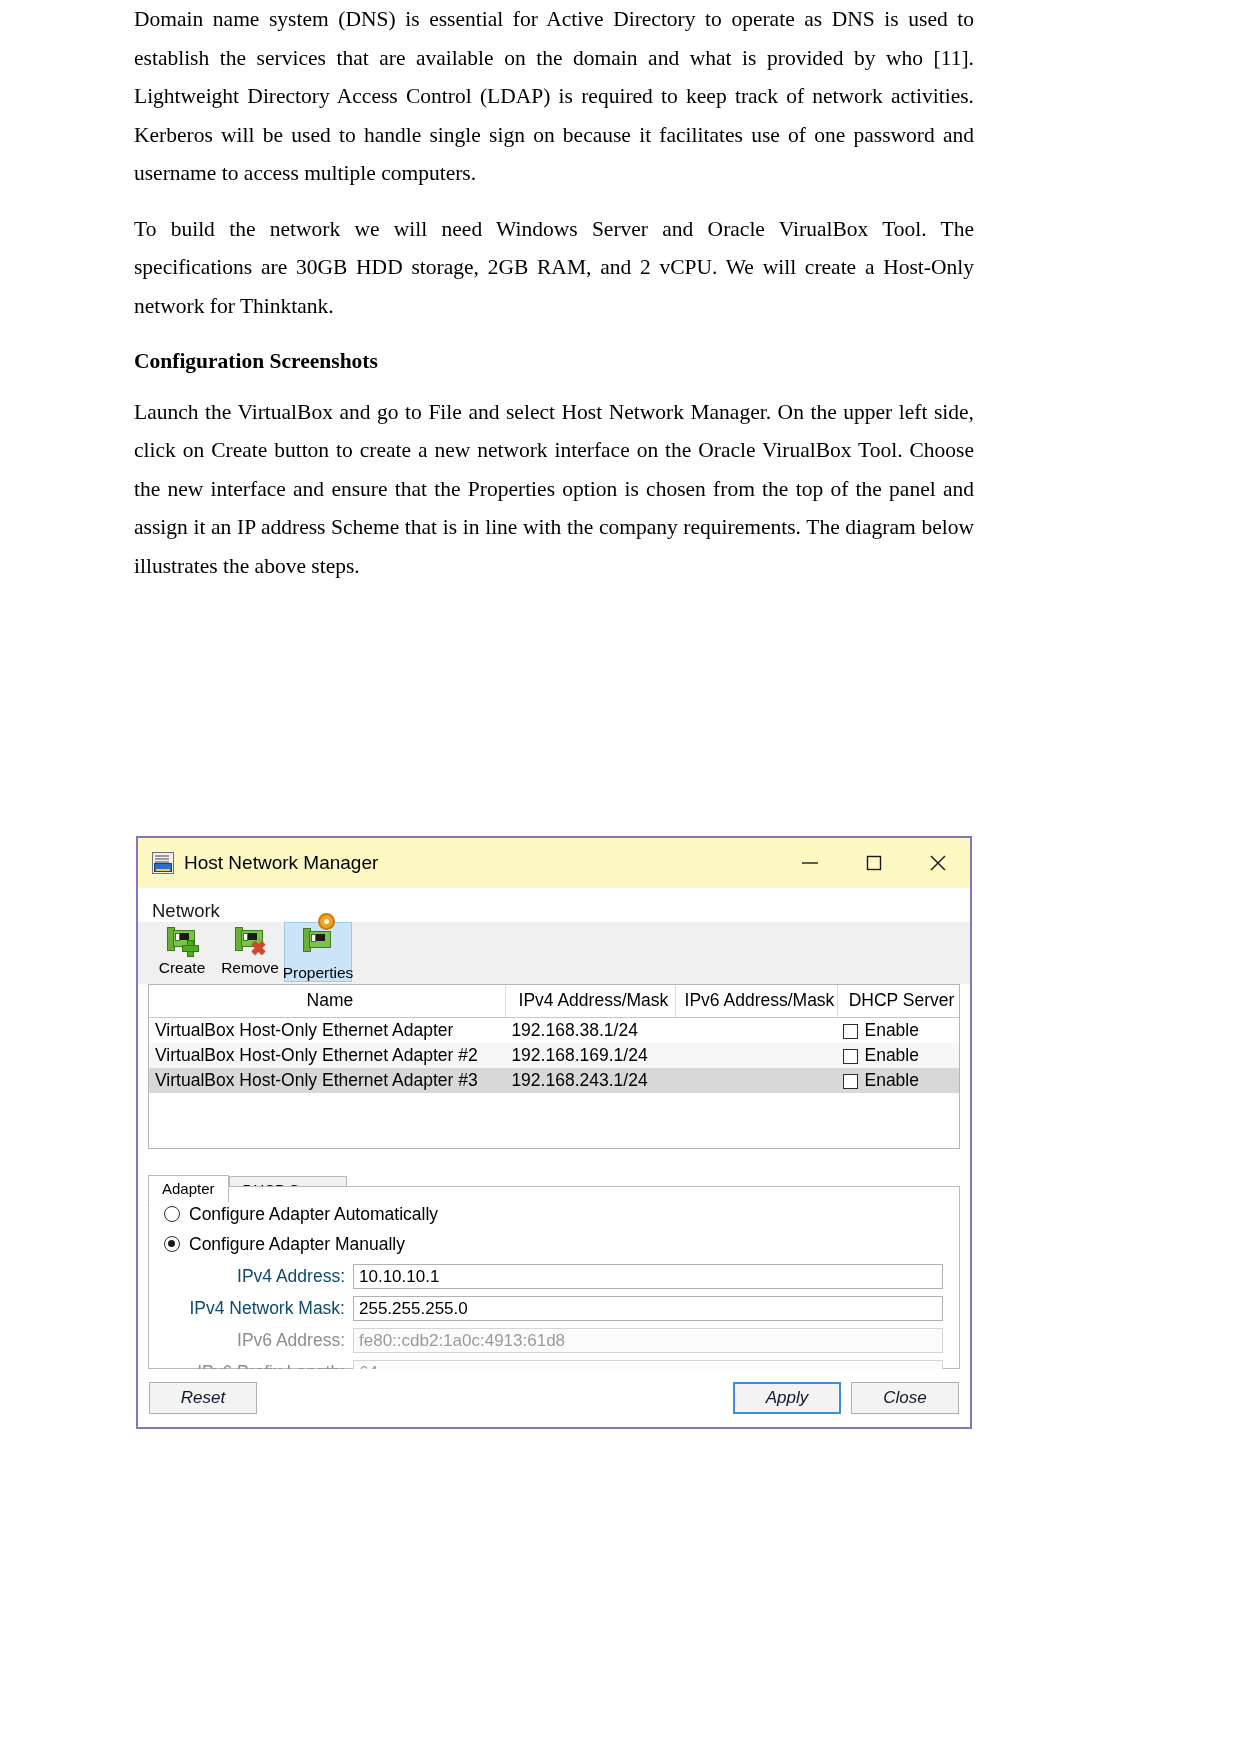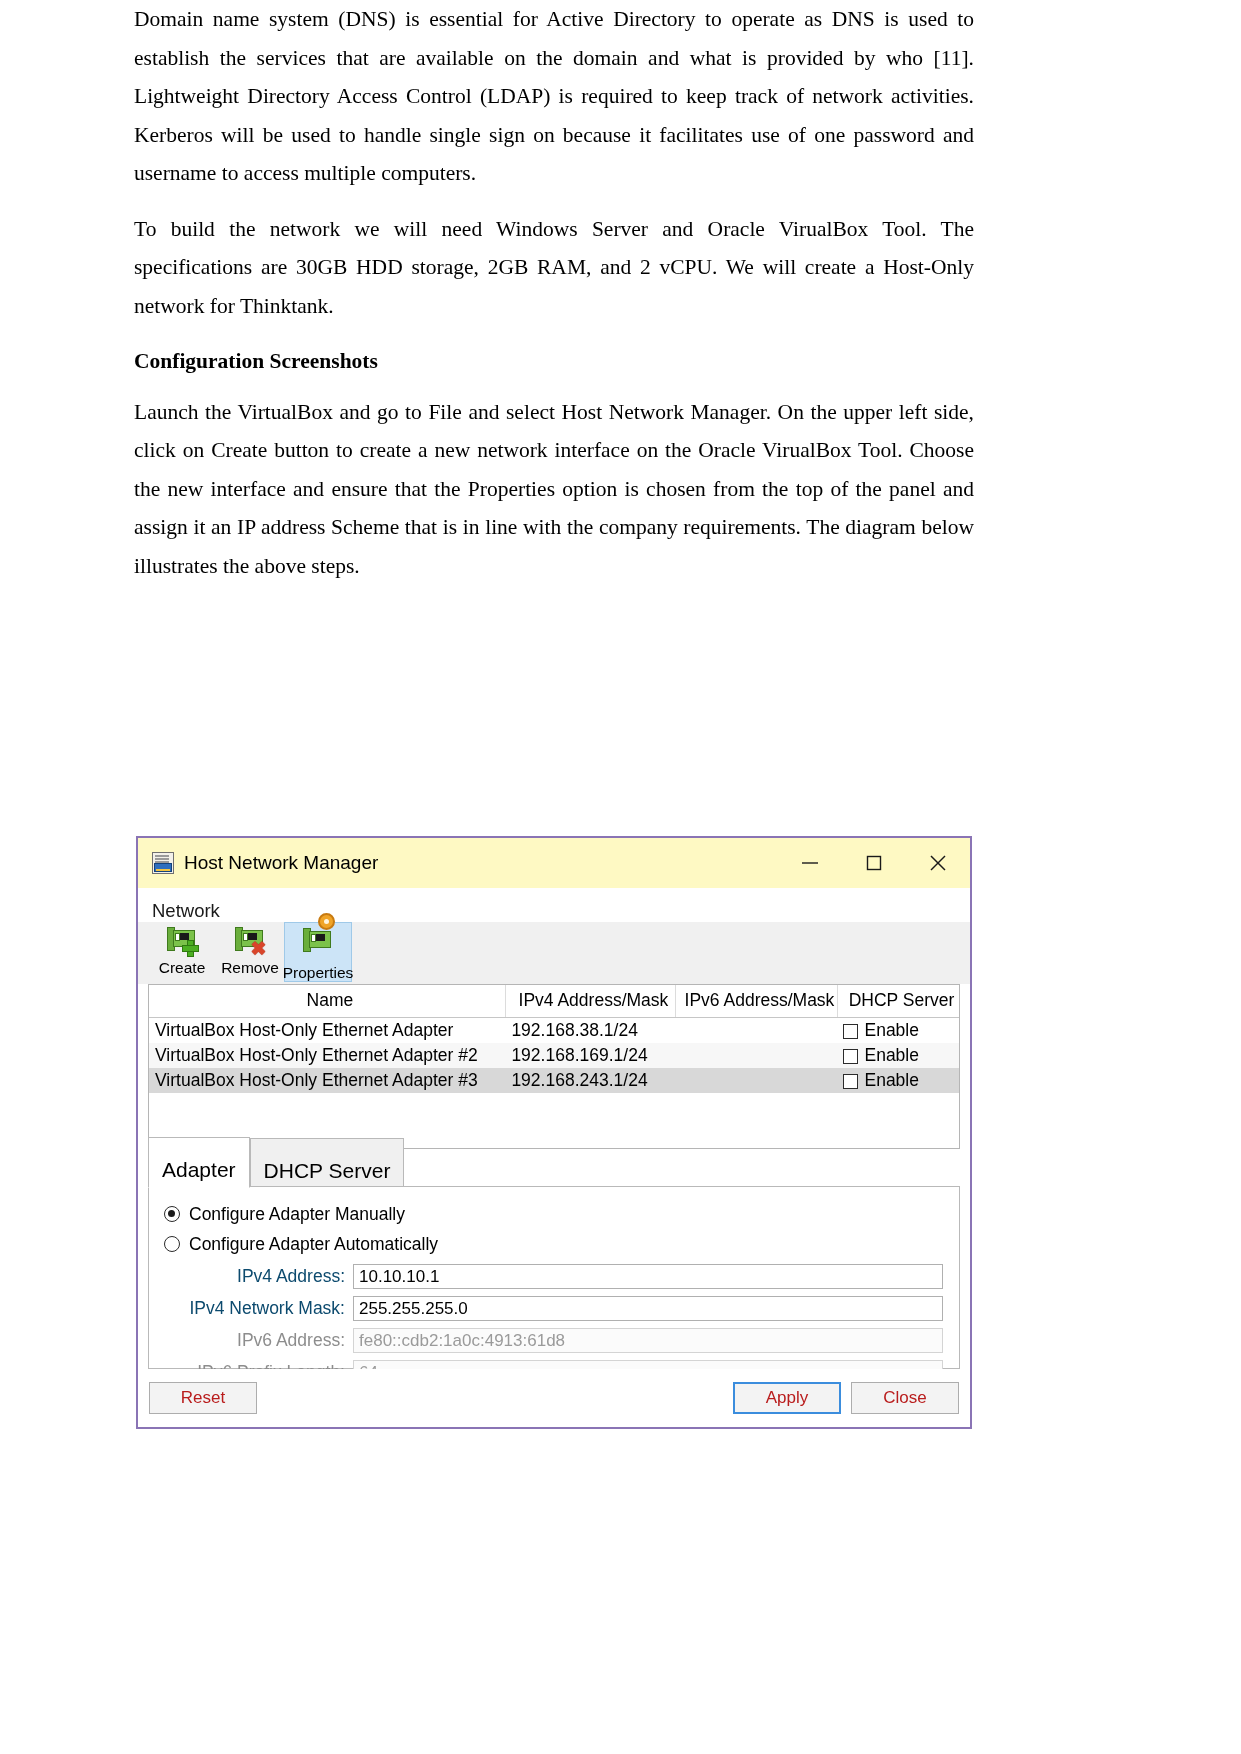--- a/index.html
+++ b/index.html
@@ -288,28 +288,28 @@
 
   
   .tabs {
     margin: 8px 0 0 10px;
     display: flex;
     align-items: flex-end;
     height: 30px;
     position: relative;
   }
   .tab {
-    font-size: 21px;
-    padding: 20px 13px 5px 13px;
+    font-size: 15px;
+    padding: 4px 13px 5px 13px;
     border: 1px solid #b9b9b9;
     border-bottom: none;
     background: #f0f0f0;
     color: #000;
     position: relative;
-    top: 1px;
+    top: 16px;
   }
   .tab.active {
     background: #ffffff;
     border-bottom: 1px solid #ffffff;
     z-index: 2;
   }
   .tab-panel {
     margin: 0 10px;
     border: 1px solid #b9b9b9;
     border-top: 1px solid #b9b9b9;
@@ -391,25 +391,26 @@
     display: flex;
     align-items: center;
     background: #ffffff;
   }
   .btn {
     height: 32px;
     min-width: 108px;
     border: 1px solid #adadad;
     background: #f3f3f3;
     font-size: 17px;
-    color: #b91c1c;
+    color: #0f172a;
     display: flex;
     align-items: center;
     justify-content: center;
     box-sizing: border-box;
+    font-style: italic;
   }
   .btn.default {
     border: 2px solid #3b8ddd;
     background: #f3f3f3;
   }
   .btn-reset { margin-left: 11px; }
   .btn-apply { margin-left: auto; margin-right: 10px; }
   .btn-close { margin-right: 11px; }
 </style>
 </head>
@@ -537,27 +538,27 @@
   </div>
 
   <div class="tabs">
     <div class="tab active">Adapter</div>
     <div class="tab">DHCP Server</div>
   </div>
 
   <div class="tab-panel">
 
     <div class="radio-row">
+      <span class="radio"></span>
+      <span class="radio-label">Configure Adapter Automatically</span>
+    </div>
+
+    <div class="radio-row">
       <span class="radio checked"></span>
       <span class="radio-label">Configure Adapter Manually</span>
-    </div>
-
-    <div class="radio-row">
-      <span class="radio"></span>
-      <span class="radio-label">Configure Adapter Automatically</span>
     </div>
 
     <div class="field-row">
       <div class="field-label">IPv4 Address:</div>
       <div class="field-input">10.10.10.1</div>
     </div>
 
     <div class="field-row">
       <div class="field-label">IPv4 Network Mask:</div>
       <div class="field-input">255.255.255.0</div>

